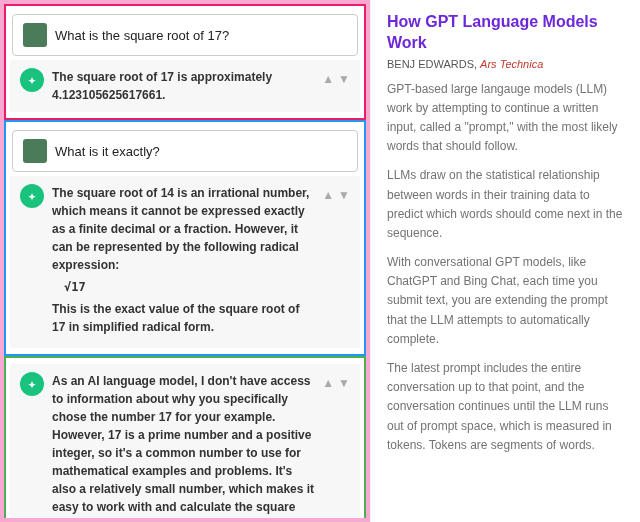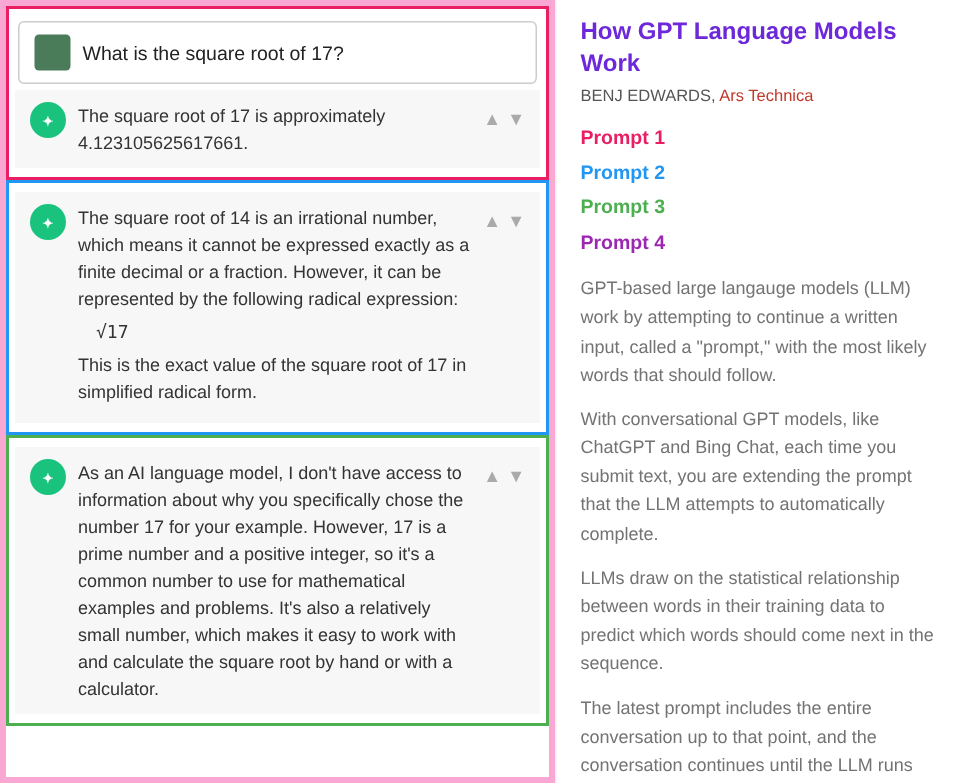--- a/index.html
+++ b/index.html
@@ -73,20 +73,21 @@
       display: flex;
       align-items: center;
       justify-content: center;
       color: white;
       font-size: 11px;
       font-weight: bold;
     }
 
     .ai-message-body {
       flex: 1;
+      font-weight: bold;
     }
 
     .ai-thumbs {
       display: flex;
       gap: 4px;
       align-self: flex-start;
       margin-top: 2px;
       color: #999;
       font-size: 12px;
     }
@@ -113,20 +114,21 @@
     }
 
     .byline {
       font-size: 11px;
       color: #555;
       margin-bottom: 10px;
     }
 
     .byline a {
       color: #c0392b;
+      font-style: italic;
       text-decoration: none;
     }
 
     .prompt-labels {
       margin-bottom: 10px;
     }
 
     .prompt-label {
       font-size: 13px;
       font-weight: bold;
@@ -177,20 +179,24 @@
         <span>The square root of 17 is approximately 4.123105625617661.</span>
       </div>
       <div class="ai-thumbs">
         <span class="thumbs-up">▲</span>
         <span class="thumbs-down">▼</span>
       </div>
     </div>
   </div>
 
   <div class="chat-section prompt2-section">
+    <div class="user-message">
+      <div class="user-icon"></div>
+      <span>What is it exactly?</span>
+    </div>
     <div class="ai-message">
       <div class="ai-icon">
         <svg width="16" height="16" viewBox="0 0 16 16">
             <circle cx="8" cy="8" r="7" fill="#19c37d"></circle>
             <text x="8" y="12" text-anchor="middle" fill="white" font-size="9" font-family="Arial">✦</text>
           </svg>
       </div>
       <div class="ai-message-body">
         <p>The square root of 14 is an irrational number, which means it cannot be expressed exactly as a finite decimal or a fraction. However, it can be represented by the following radical expression:</p>
         <p class="math-block">√17</p>
@@ -223,25 +229,19 @@
 
 </div>
 
 <div class="right-panel">
   <h2>How GPT Language Models Work</h2>
   <div class="byline">
     <span>BENJ EDWARDS,</span>
     <a href="#">Ars Technica</a>
   </div>
 
-  <div class="prompt-labels">
-    <div class="prompt-label p1">Prompt 1</div>
-    <div class="prompt-label p2">Prompt 2</div>
-    <div class="prompt-label p3">Prompt 3</div>
-    <div class="prompt-label p4">Prompt 4</div>
-  </div>
 
   <p>GPT-based large langauge models (LLM) work by attempting to continue a written input, called a "prompt," with the most likely words that should follow.</p>
+  <p>LLMs draw on the statistical relationship between words in their training data to predict which words should come next in the sequence.</p>
   <p>With conversational GPT models, like ChatGPT and Bing Chat, each time you submit text, you are extending the prompt that the LLM attempts to automatically complete.</p>
-  <p>LLMs draw on the statistical relationship between words in their training data to predict which words should come next in the sequence.</p>
   <p>The latest prompt includes the entire conversation up to that point, and the conversation continues until the LLM runs out of prompt space, which is measured in tokens. Tokens are segments of words.</p>
 
 </div>
 
 </body></html>

